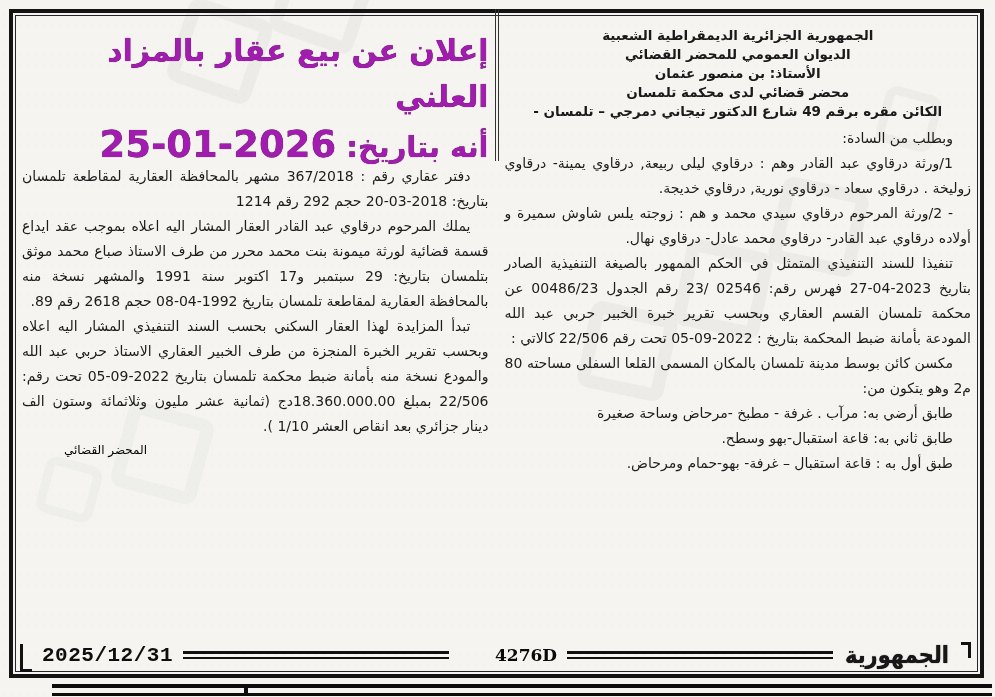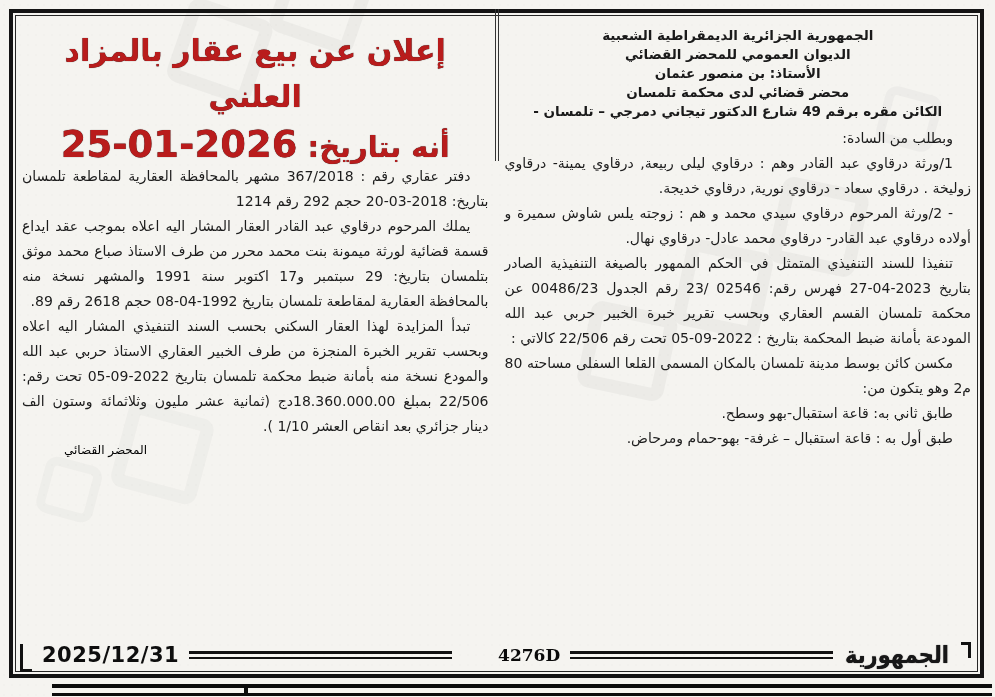--- a/index.html
+++ b/index.html
@@ -24,35 +24,35 @@
   .content{position:absolute;top:3px;right:9px;left:9px;bottom:40px;
         direction:rtl;display:flex;gap:16px;}
   .col{flex:1;min-width:0;}
 
   .letterhead{text-align:center;font-weight:bold;font-size:13.5px;line-height:19px;
         padding:10px 2px 5px;color:#1a1a1a;}
 
   .body-text p{margin:0;font-size:14px;line-height:25px;text-align:justify;
         text-indent:18px;color:#1c1c1c;}
 
-  .title-block{position:relative;height:136px;padding-top:12px;text-align:center;
-        font-weight:bold;color:#b91c1c;}
+  .title-block{position:relative;height:136px;padding-top:12px;
+        font-weight:bold;color:#a21caf;}
   .title-line1{font-size:30px;line-height:46px;letter-spacing:-.5px;text-shadow:0 0 .7px #000;}
   .title-line2{font-size:29px;line-height:50px;text-shadow:0 0 .7px #000;}
   .title-date{font-size:37px;letter-spacing:1px;}
   .v-divider{position:absolute;right:-10px;top:-7px;height:152px;width:4px;
         border-left:1px solid #333;border-right:1px solid #333;box-sizing:border-box;}
 
   .signature{font-weight:normal;font-size:12px;text-align:left;padding:4px 0 0 42px;color:#000;}
 
   .footer{position:absolute;left:7px;right:9px;bottom:4px;height:30px;
         display:flex;align-items:center;direction:ltr;gap:10px;}
   .corner-l{width:12px;height:28px;border-left:3px solid #111;border-bottom:3px solid #111;
         margin-bottom:-6px;box-sizing:border-box;}
-  .f-date{font-weight:bold;font-size:21px;letter-spacing:.5px;color:#0e0e0e;}
+  .f-date{font-weight:bold;font-size:21px;letter-spacing:.5px;color:#0e0e0e;font-family:Liberation Mono, monospace;}
   .f-rule{flex:1;height:8px;border-top:3px solid #111;border-bottom:2px solid #111;box-sizing:border-box;}
   .f-num{font-weight:bold;font-size:17px;font-family:"DejaVu Serif","Liberation Serif",serif;color:#0a0a0a;margin-left:36px;}
   .f-logo{font-weight:900;font-size:21px;letter-spacing:-1px;transform:scaleY(1.15);
         padding:0 2px;text-shadow:0 0 .8px #000;direction:rtl;}
   .corner-r{width:10px;height:16px;border-right:3px solid #111;border-top:3px solid #111;
         margin-top:-10px;box-sizing:border-box;}
 
   .bottom-bar{position:absolute;left:52px;right:3px;bottom:1px;height:12px;
         border-top:4px solid #0c0c0c;border-bottom:3px solid #0c0c0c;box-sizing:border-box;}
   .bar-tick{position:absolute;left:192px;top:-4px;width:4px;height:11px;background:#0c0c0c;}
@@ -99,20 +99,21 @@
           <div>الأستاذ: بن منصور عثمان</div>
           <div>محضر قضائي لدى محكمة تلمسان</div>
           <div>الكائن مقره برقم 49 شارع الدكتور تيجاني دمرجي – تلمسان -</div>
         </div>
         <div class="body-text">
           <p>وبطلب من السادة:</p>
           <p>1/ورثة درقاوي عبد القادر وهم : درقاوي ليلى ربيعة, درقاوي يمينة- درقاوي زوليخة . درقاوي سعاد - درقاوي نورية, درقاوي خديجة.</p>
           <p>- 2/ورثة المرحوم درقاوي سيدي محمد و هم : زوجته يلس شاوش سميرة و أولاده درقاوي عبد القادر- درقاوي محمد عادل- درقاوي نهال.</p>
           <p>تنفيذا للسند التنفيذي المتمثل في الحكم الممهور بالصيغة التنفيذية الصادر بتاريخ 2023-04-27 فهرس رقم: 02546 /23 رقم الجدول 00486/23 عن محكمة تلمسان القسم العقاري  وبحسب تقرير خبرة الخبير  حربي عبد الله المودعة بأمانة ضبط المحكمة بتاريخ : 2022-09-05 تحت رقم 22/506 كالاتي :</p>
           <p>مكسن كائن بوسط مدينة تلمسان بالمكان المسمى القلعا السفلى مساحته 80 م2 وهو يتكون من:</p>
+          <p>طابق أرضي به: مرآب . غرفة - مطبخ -مرحاض وساحة صغيرة</p>
           <p>طابق ثاني به: قاعة استقبال-بهو وسطح.</p>
           <p>طبق أول به : قاعة استقبال – غرفة- بهو-حمام ومرحاض.</p>
         </div>
       </div>
 
       <div class="col">
         <div class="title-block">
           <div class="title-line1">إعلان عن  بيع عقار بالمزاد العلني</div>
           <div class="title-line2">
             <span>أنه بتاريخ:</span>

